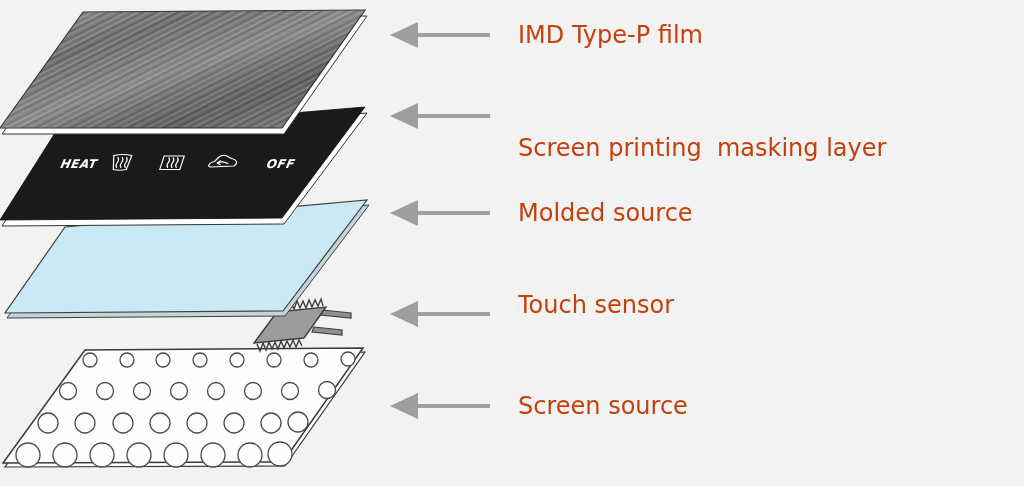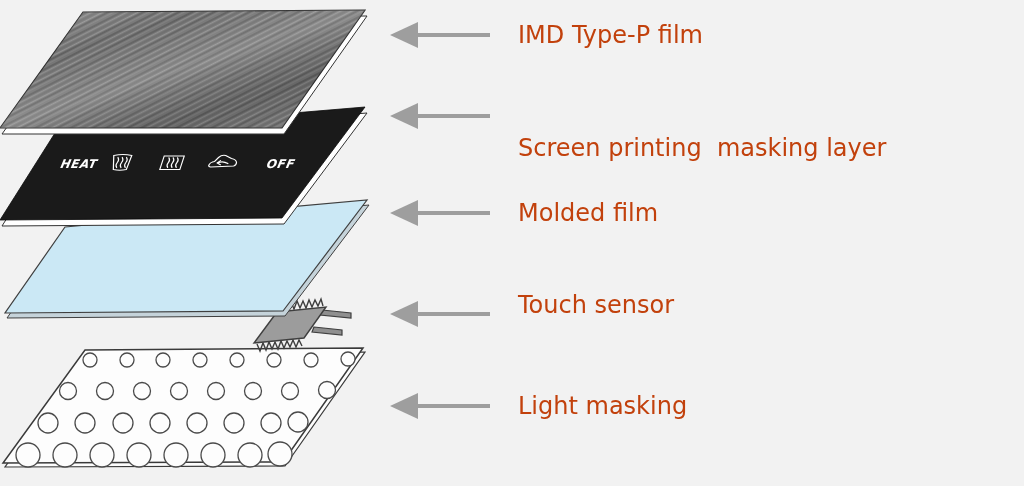--- a/index.html
+++ b/index.html
@@ -152,17 +152,17 @@
       </g>
       <g>
         <polygon points="390,406 418,393 418,419"></polygon>
           <rect x="416" y="404" width="74" height="4"></rect>
       </g>
     </g>
   </svg>
 
   <div class="layer-label" style="top:15px;">IMD Type-P film</div>
   <div class="layer-label" style="top:96px;margin-top:32px;">Screen printing  masking layer</div>
-  <div class="layer-label" style="top:193px;">Molded film</div>
+  <div class="layer-label" style="top:193px;">Molded source</div>
   <div class="layer-label" style="top:285px;">Touch sensor</div>
-  <div class="layer-label" style="top:386px;">Light masking</div>
+  <div class="layer-label" style="top:386px;">Screen source</div>
 
 </div>
 
 </body></html>

